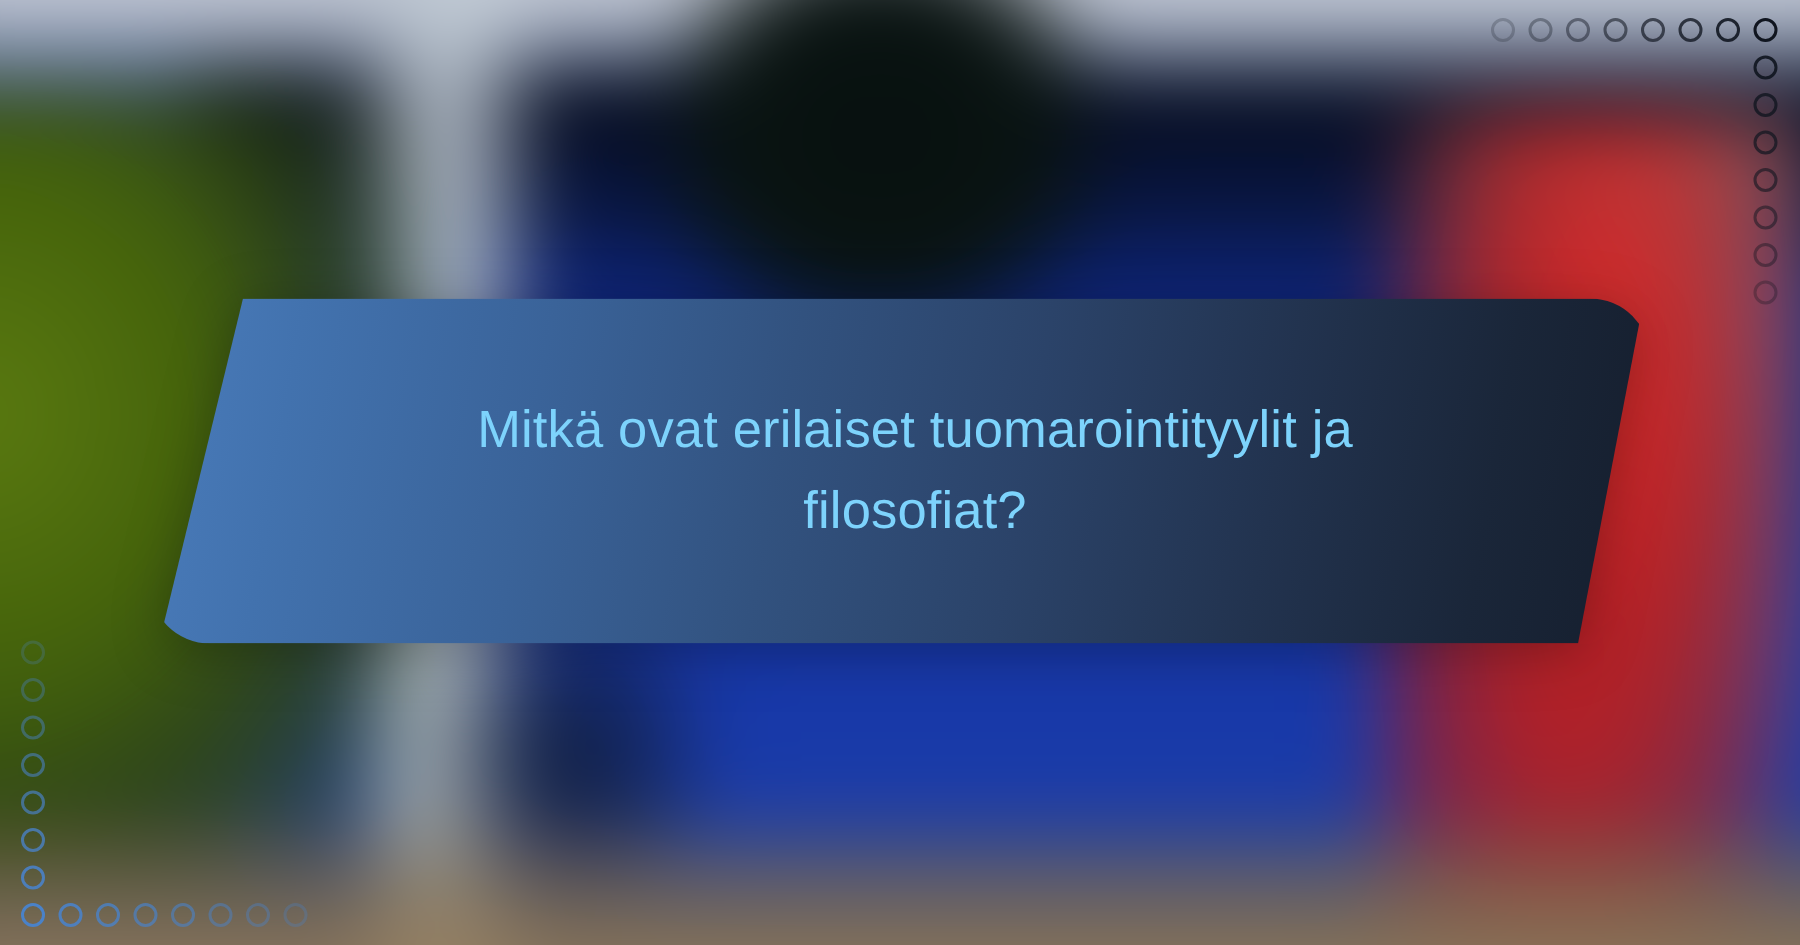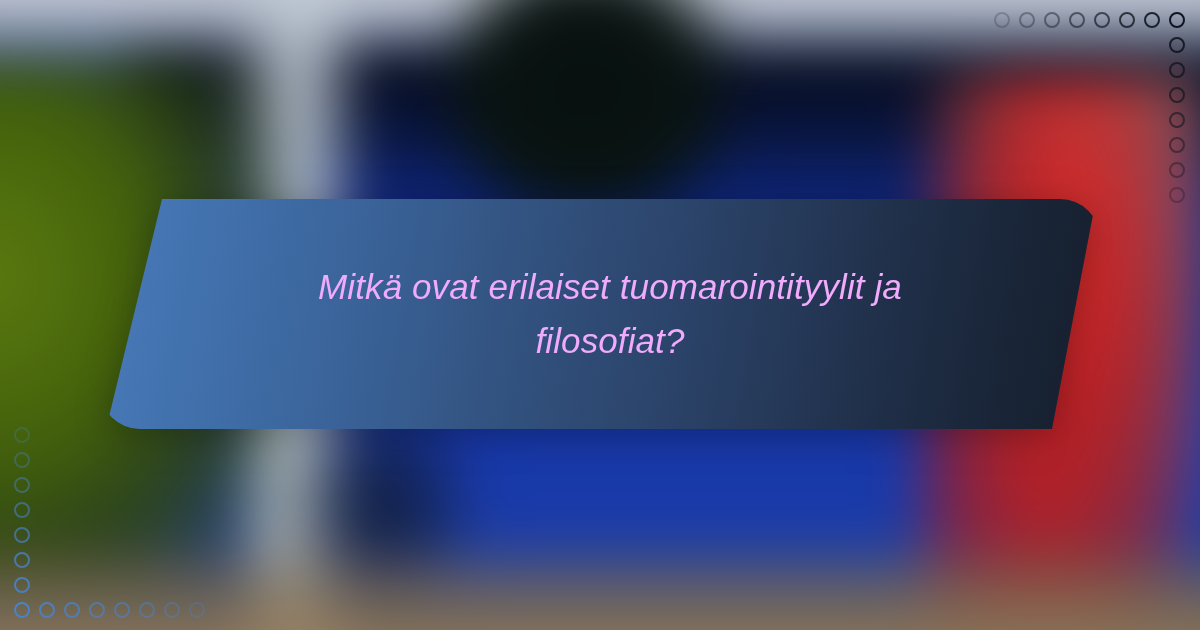--- a/index.html
+++ b/index.html
@@ -175,28 +175,27 @@
       0.6% 100%
     );
   }
   .card-text {
     position: absolute;
     inset: 0;
     display: flex;
     align-items: center;
     justify-content: center;
     text-align: center;
-    color: #f0abfc;
+    color: #7dd3fc;
     font-size: 35px;
     line-height: 1.55;
     font-weight: 400;
     letter-spacing: 0.1px;
     padding: 0 130px 0 150px;
     box-sizing: border-box;
-    font-style: italic;
   }
 </style>
 </head>
 <body>
 
 <div class="stage">
 
   <div class="bg">
     <div class="bg-layer bg-roof"></div>
     <div class="bg-seats"></div>

